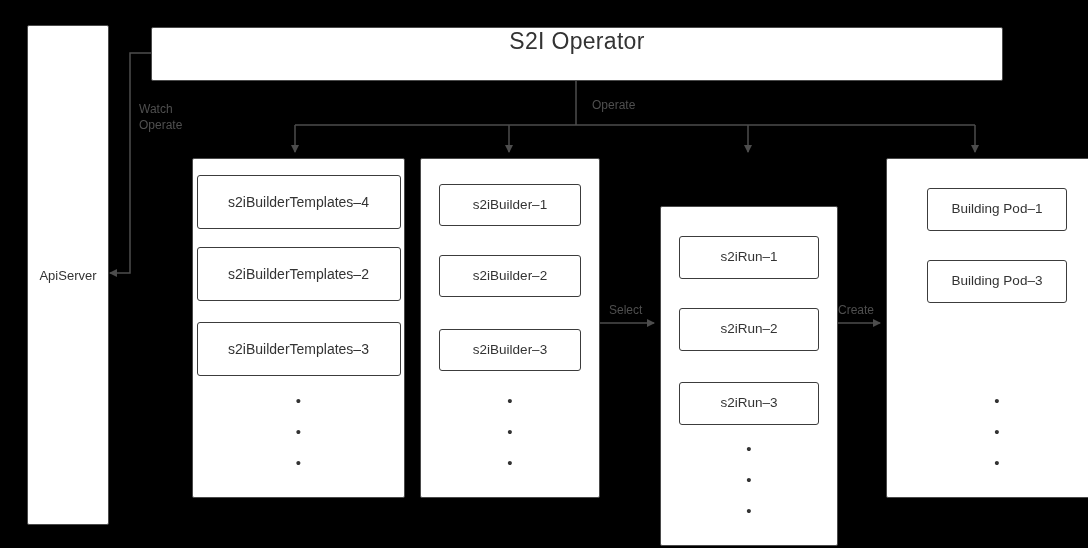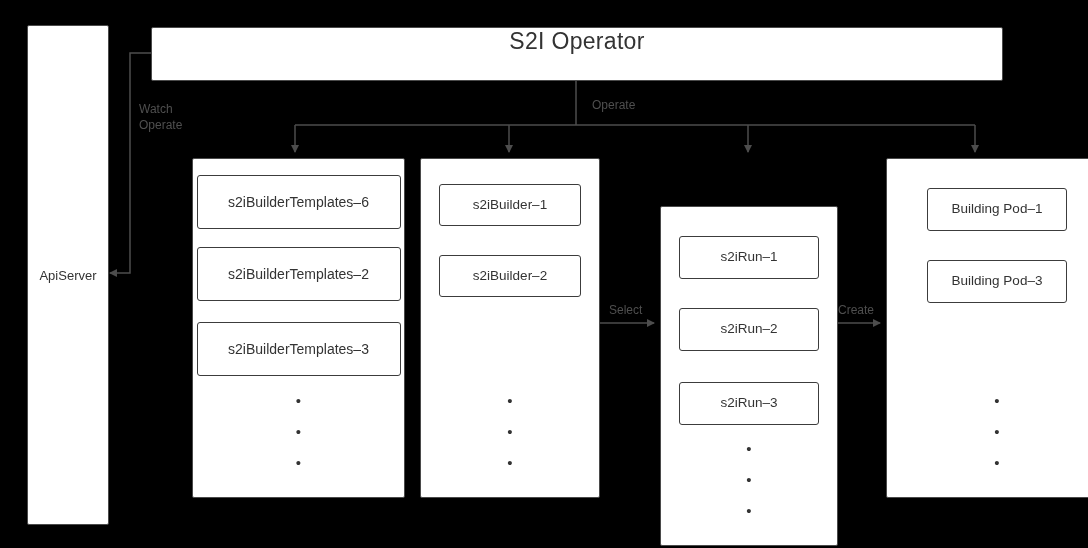--- a/index.html
+++ b/index.html
@@ -75,33 +75,34 @@
 
   <div class="edge-label watch-label">
     <div>Watch</div>
     <div>Operate</div>
   </div>
   <div class="edge-label operate-label">Operate</div>
   <div class="edge-label select-label">Select</div>
   <div class="edge-label create-label">Create</div>
 
   <div class="panel panel-1">
-    <div class="node">s2iBuilderTemplates–6</div>
+    <div class="node">s2iBuilderTemplates–4</div>
     <div class="node">s2iBuilderTemplates–2</div>
     <div class="node">s2iBuilderTemplates–3</div>
     <div class="dots">
       <span>•</span>
       <span>•</span>
       <span>•</span>
     </div>
   </div>
 
   <div class="panel panel-2">
     <div class="node">s2iBuilder–1</div>
     <div class="node">s2iBuilder–2</div>
+    <div class="node">s2iBuilder–3</div>
     <div class="dots">
       <span>•</span>
       <span>•</span>
       <span>•</span>
     </div>
   </div>
 
   <div class="panel panel-3">
     <div class="node">s2iRun–1</div>
     <div class="node">s2iRun–2</div>

